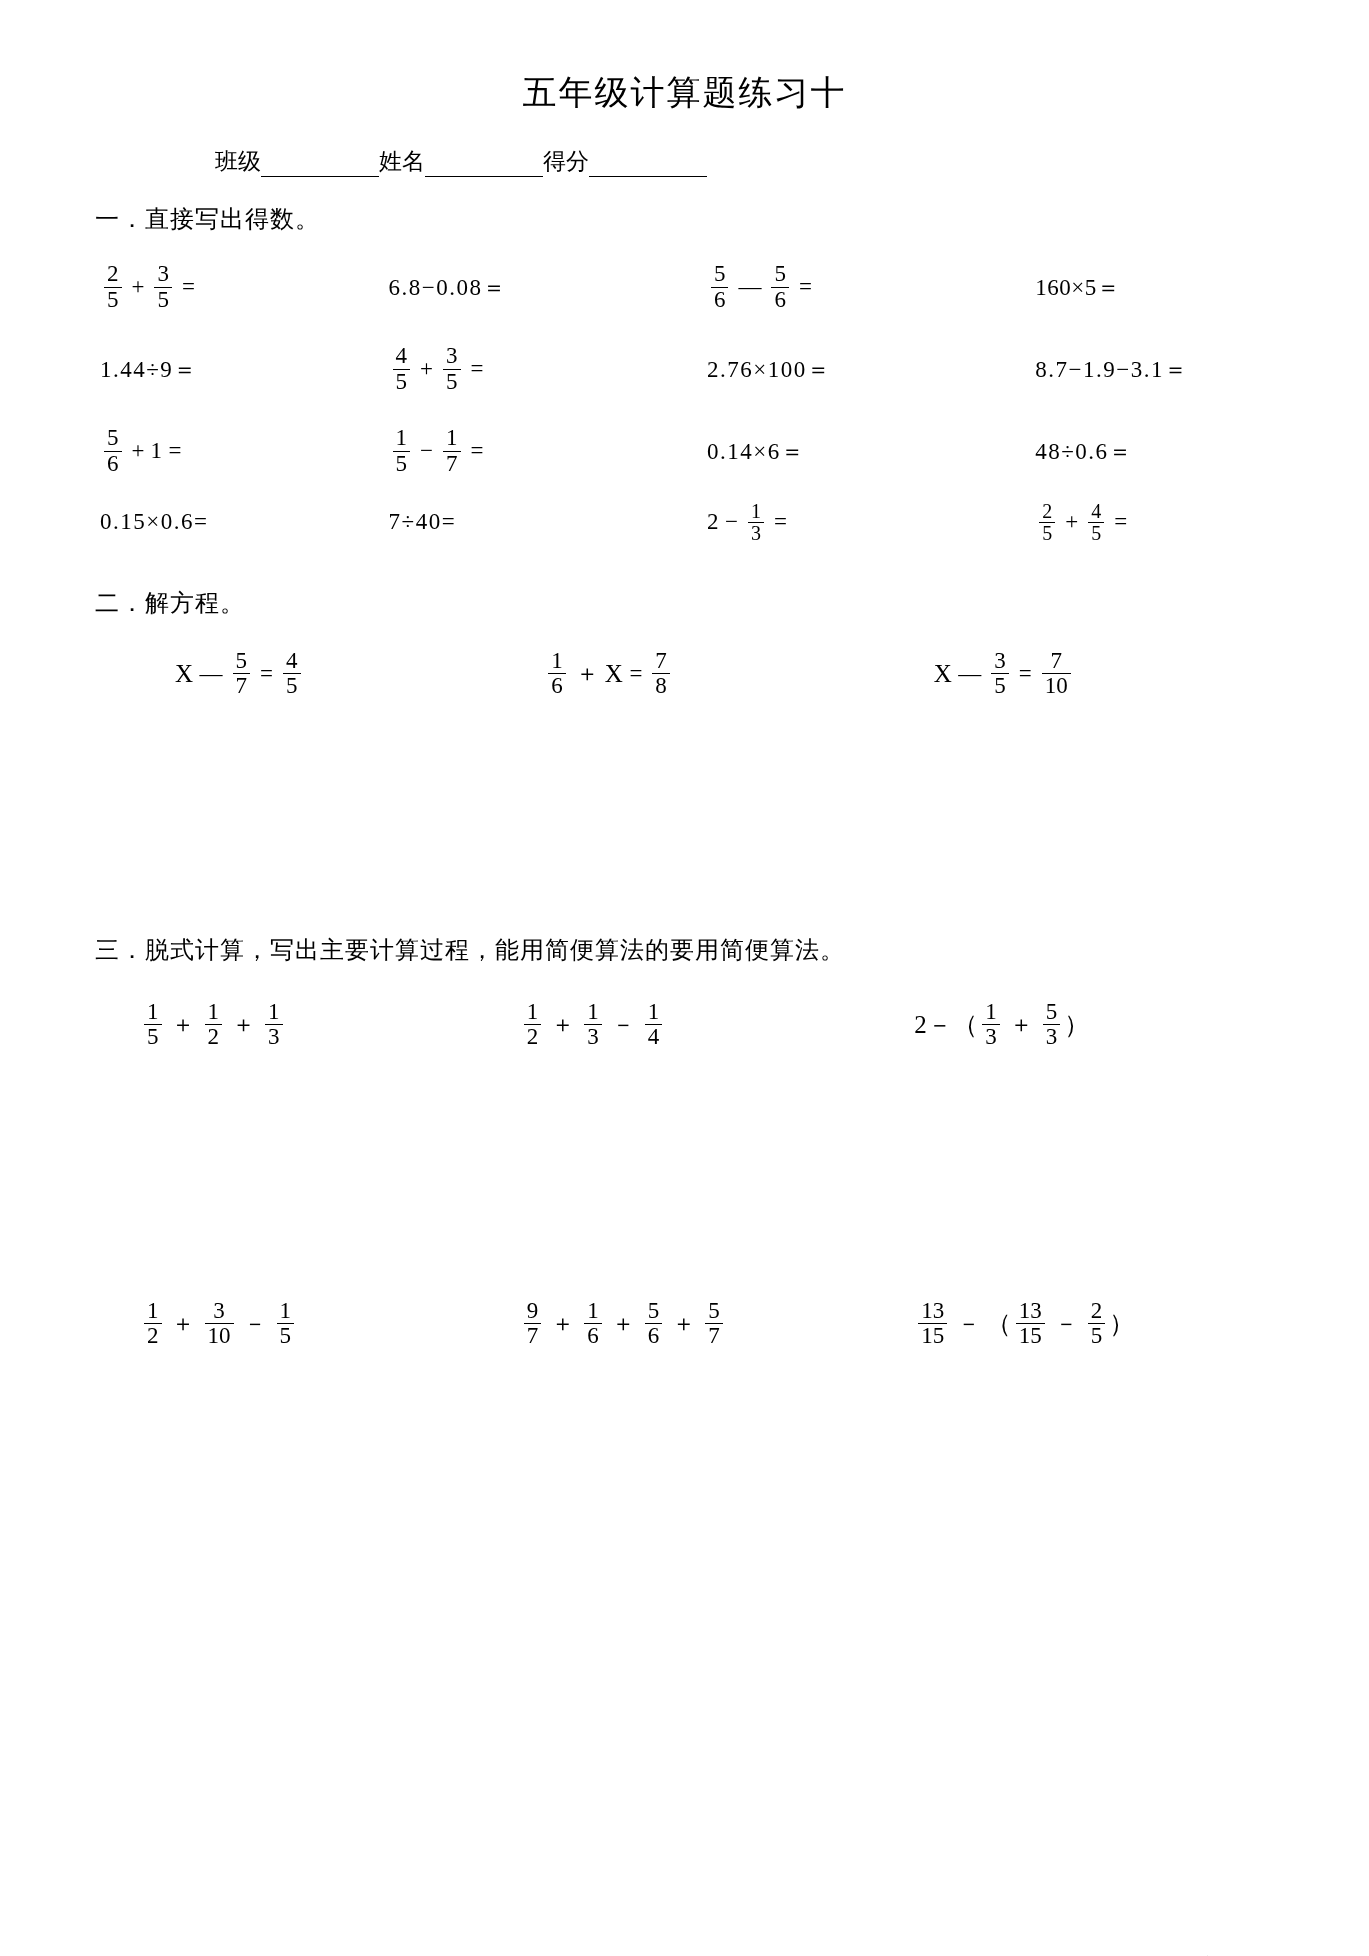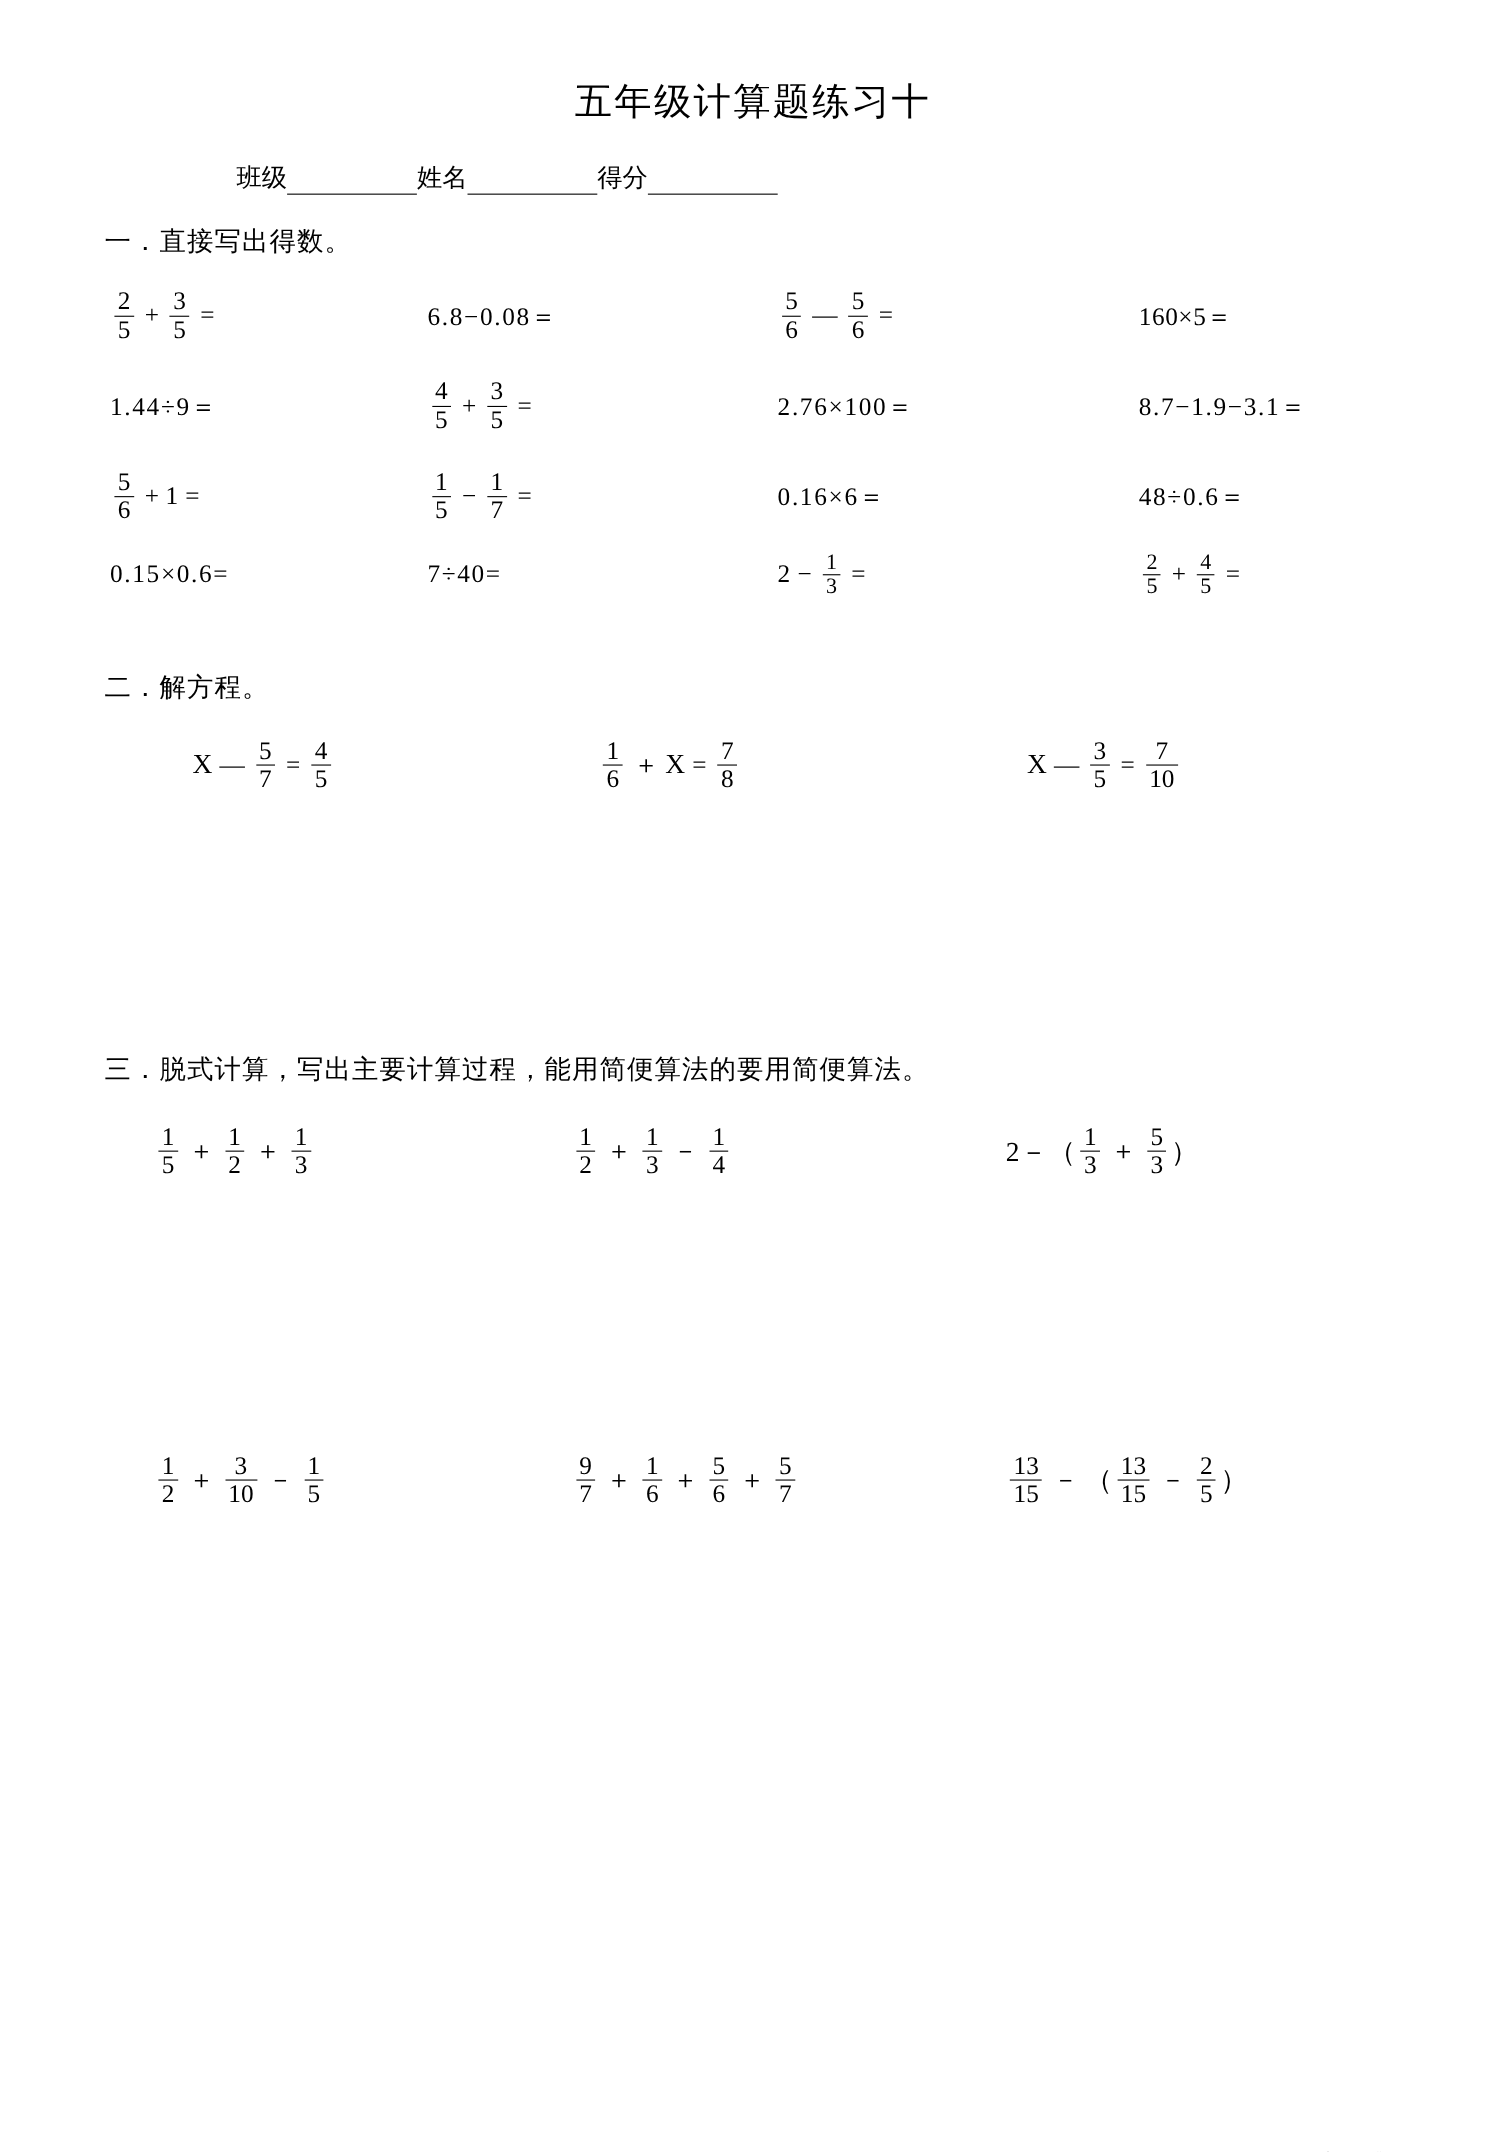--- a/index.html
+++ b/index.html
@@ -227,21 +227,21 @@
         <span class="den">5</span>
       </span>
       <span class="op">−</span>
       <span class="frac">
         <span class="num">1</span>
         <span class="den">7</span>
       </span>
       <span class="op">=</span>
     </div>
     <div class="cell c3">
-      <span class="txt sp">0.16×6＝</span>
+      <span class="txt sp">0.14×6＝</span>
     </div>
     <div class="cell c4">
       <span class="txt sp">48÷0.6＝</span>
     </div>
   </div>
 
   <div class="p1-row compact">
     <div class="cell c1">
       <span class="txt sp">0.15×0.6=</span>
     </div>
@@ -264,21 +264,21 @@
       </span>
       <span class="op">+</span>
       <span class="frac small">
         <span class="num">4</span>
         <span class="den">5</span>
       </span>
       <span class="op">=</span>
     </div>
   </div>
 
-  <div class="section-head" style="margin-top:64px;">二．解方程。</div>
+  <div class="section-head" style="margin-top:42px;">二．解方程。</div>
 
   <div class="eq-row">
     <div class="eq-cell e1">
       <span class="txt" style="font-size:25px;">X</span>
       <span class="op">—</span>
       <span class="frac">
         <span class="num">5</span>
         <span class="den">7</span>
       </span>
       <span class="op">=</span>

